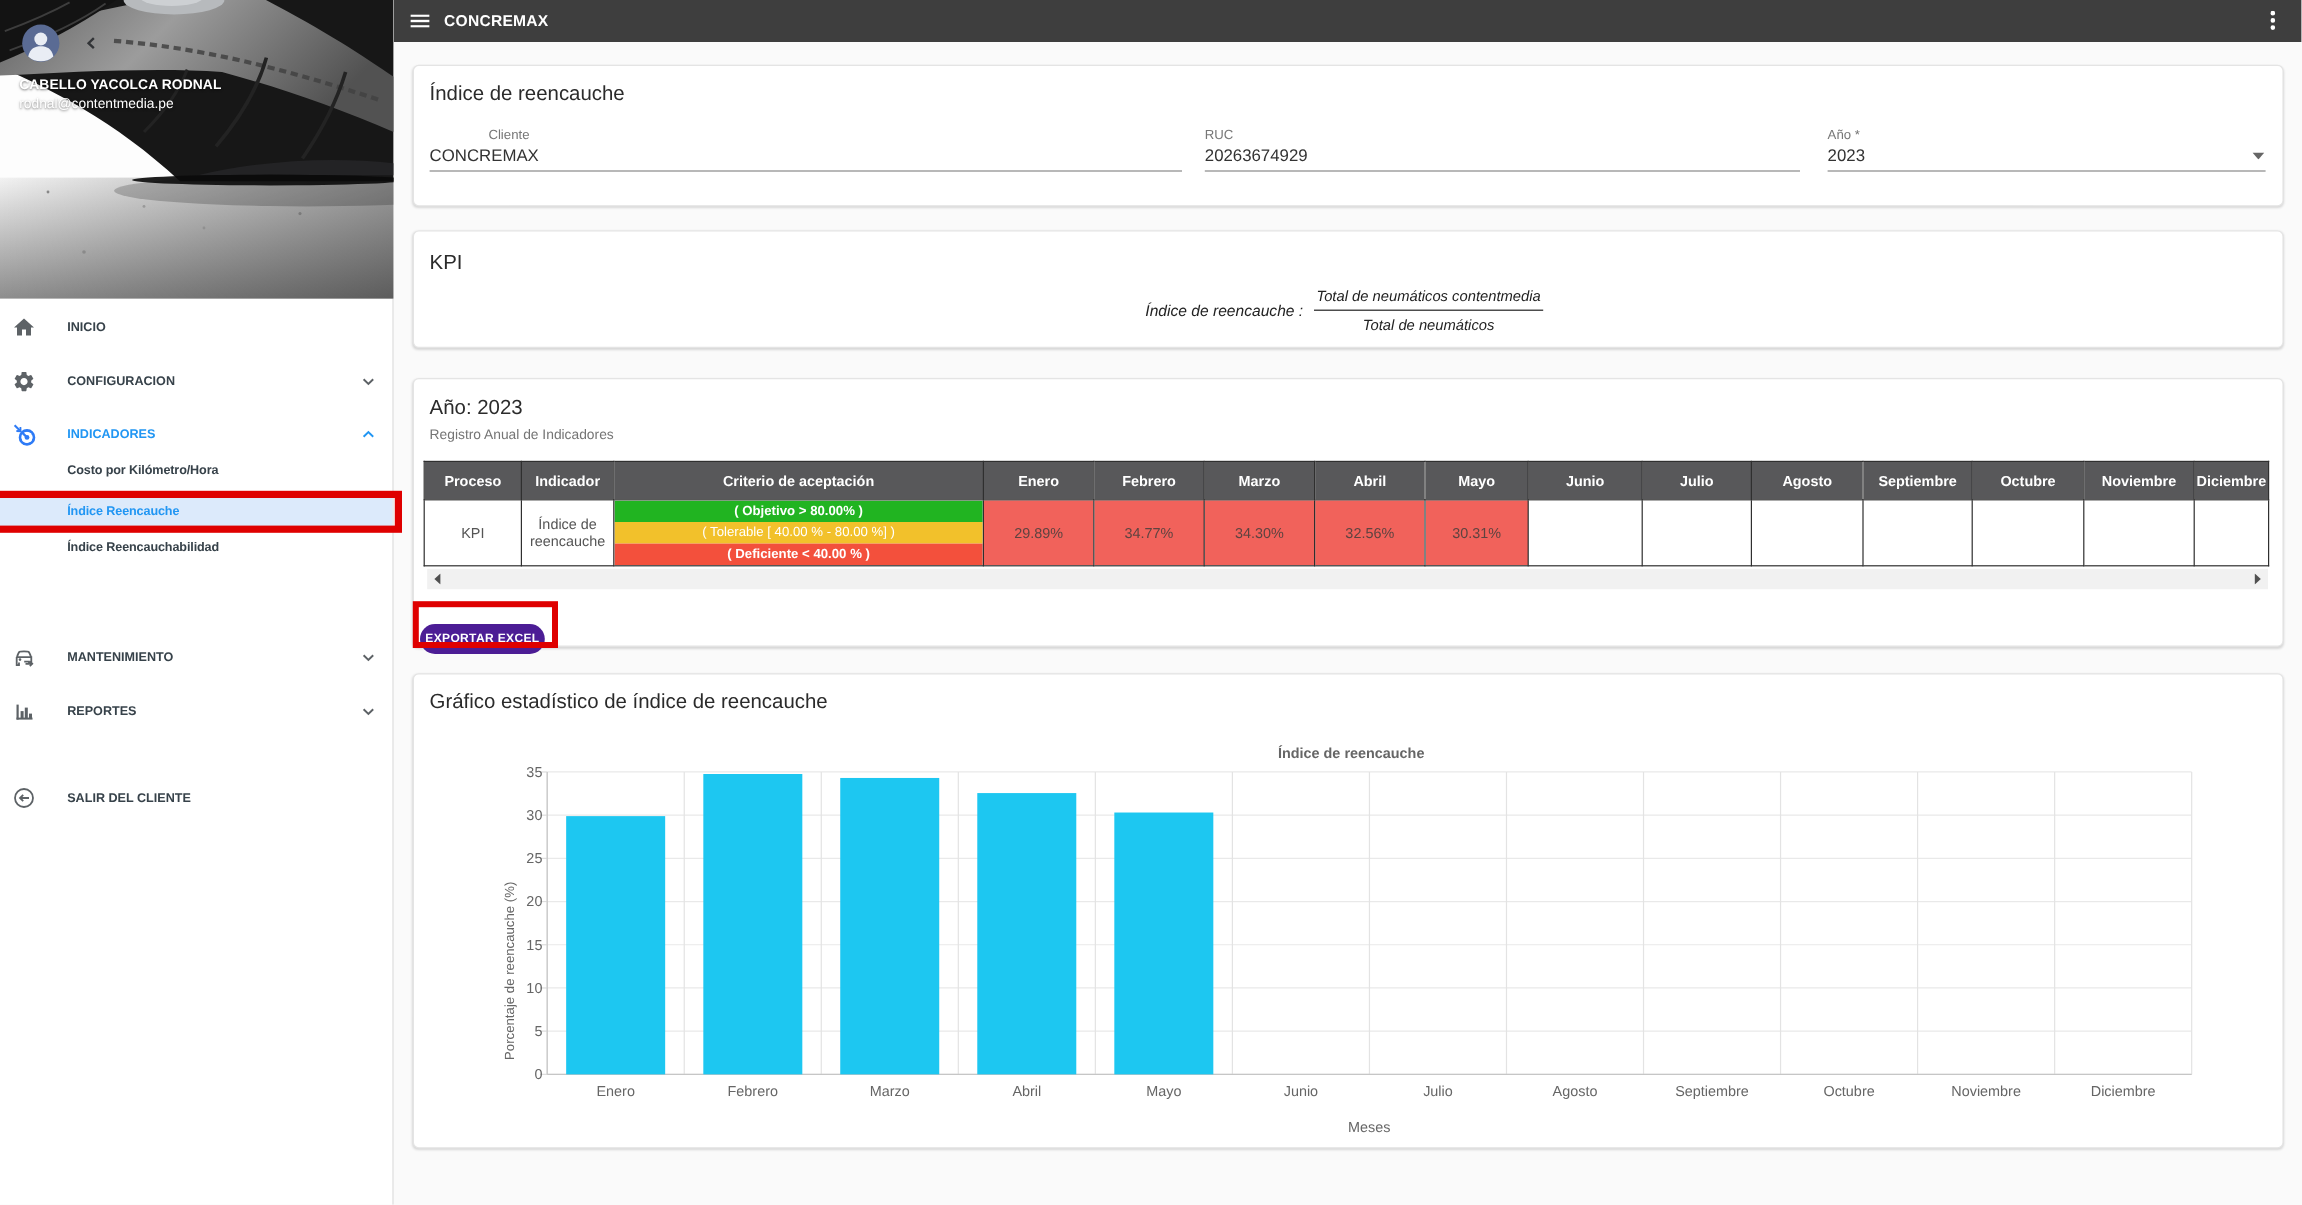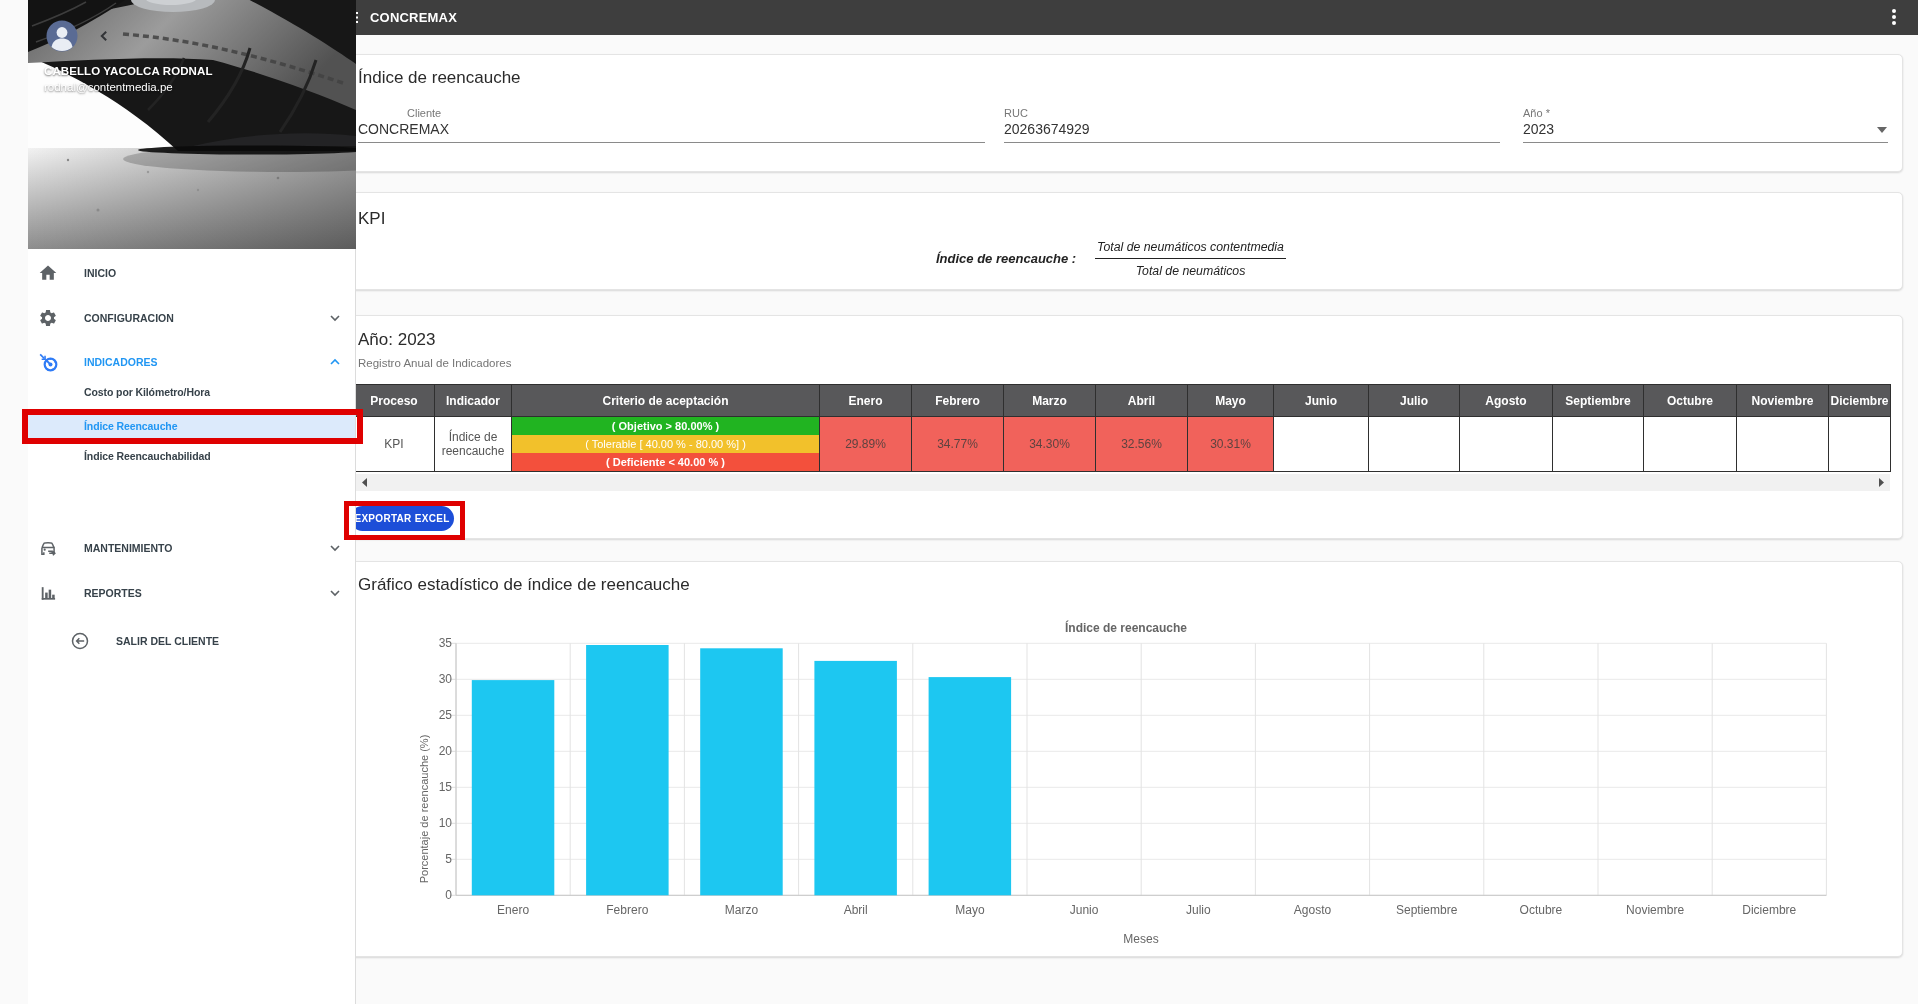--- a/index.html
+++ b/index.html
@@ -1,20 +1,20 @@
 <!DOCTYPE html>
 <html><head>
 <meta charset="utf-8">
 <style>
 * { margin:0; padding:0; box-sizing:border-box; }
 html,body { width:1918px; height:1004px; font-family:"Liberation Sans",sans-serif; background:#fafafa; overflow:hidden; position:relative; }
 .abs { position:absolute; }
 
 
-#sidebar { left:0; top:0; width:328px; height:1004px; background:#fff; border-right:1px solid #dcdcdc; z-index:5;margin-left:28px; }
+#sidebar { left:0; top:0; width:328px; height:1004px; background:#fff; border-right:1px solid #dcdcdc; z-index:5; }
 #photo { left:0; top:0; width:328px; height:249px; }
 #avname { left:16px; top:65px; width:300px; color:#fff; font-size:11.5px; font-weight:700; letter-spacing:.1px; text-shadow:0 1px 2px rgba(0,0,0,.55); }
 #avmail { left:16px; top:81px; width:300px; color:#fff; font-size:11.5px; text-shadow:0 1px 2px rgba(0,0,0,.55); }
 .mrow { position:absolute; left:0; width:327px; display:flex; align-items:center; }
 .mrow .ic { width:20px; height:20px; margin-left:10px; flex:0 0 20px; }
 .mrow .txt { margin-left:26px; font-size:10.5px; font-weight:700; color:#37424a; letter-spacing:0; }
 .mrow .chev { position:absolute; right:14px; width:12px; height:12px; }
 .sub { position:absolute; left:56px; font-size:10.5px; font-weight:700; color:#37424a; letter-spacing:-.1px; }
 #hl { left:0px; top:415px; width:327px; height:24px; background:#dceafb; }
 #redbox1 { left:-6px; top:409px; width:341px; height:35px; border:6px solid #df0000; z-index:9; }
@@ -30,33 +30,33 @@
 #card3 { top:315px; height:224px; }
 #card4 { top:561px; height:396px; }
 .ctitle { position:absolute; left:13px; color:#2b2b2b; font-size:17px; font-weight:500; letter-spacing:0; }
 
 
 .flabel { position:absolute; color:#777; font-size:11px; }
 .fvalue { position:absolute; color:#333; font-size:14px; }
 .fline  { position:absolute; border-bottom:1px solid #8a8a8a; }
 
 
-#kpilab { position:absolute; left:936px; top:251px; width:150px; font-size:13px; font-style:italic; font-weight:700; color:#222; white-space:nowrap; }
+#kpilab { position:absolute; left:936px; top:251px; width:150px; font-size:13px; font-style:italic; font-weight:400; color:#222; text-align:right; white-space:nowrap; }
 .frac { position:absolute; font-style:italic; color:#222; font-size:12.3px; text-align:center; white-space:nowrap; }
 
 
 #tbl { position:absolute; left:353px; top:384px; z-index:2; }
 table { border-collapse:collapse; table-layout:fixed; }
 td,th { border:1px solid #2f2f2f; overflow:hidden; }
 th { background:#58585a; color:#fff; font-size:12px; font-weight:700; height:32px; }
 .bcell { background:#fff; color:#555; font-size:12px; text-align:center; height:54px; }
 .crit { height:18px; font-size:11px; font-weight:700; color:#fff; text-align:center; line-height:18px; }
 .mval { background:#f1625b; color:#5e4340; font-size:12px; text-align:center; }
 #sbar { position:absolute; left:356px; top:474px; width:1534px; height:17px; background:#f1f1f1; z-index:3; }
-#btn { position:absolute; left:350px; top:506px; width:104px; height:25px; background:#1d4ed8; border-radius:13px; color:#fff; font-size:10px; font-weight:700; text-align:center; line-height:25px; letter-spacing:.3px; white-space:nowrap; z-index:2; }
+#btn { position:absolute; left:350px; top:520px; width:104px; height:25px; background:#4c1d95; border-radius:13px; color:#fff; font-size:10px; font-weight:700; text-align:center; line-height:25px; letter-spacing:.3px; white-space:nowrap; z-index:2; }
 #redbox2 { position:absolute; left:344px; top:501px; width:121px; height:39px; border:5px solid #df0000; z-index:9; }
 </style>
 </head>
 <body>
 
 <div id="sidebar" class="abs">
   <svg id="photo" class="abs" viewBox="0 0 328 249" width="328" height="249">
     <defs>
       <linearGradient id="floorg" x1="0" y1="0" x2="0" y2="1">
         <stop offset="0" stop-color="#f2f2f2"></stop>
@@ -163,21 +163,21 @@
       <rect x="4.5" y="18" width="16" height="2"></rect>
       <rect x="8.6" y="11.5" width="3" height="7"></rect>
       <rect x="12.8" y="8" width="3" height="10.5"></rect>
       <rect x="17" y="14" width="3" height="4.5"></rect>
     </svg>
     <div class="txt">REPORTES</div>
     <svg class="chev" viewBox="0 0 12 12">
         <path d="M2,4 L6,8 L10,4" stroke="#5d6266" stroke-width="1.6" fill="none"></path>
       </svg>
   </div>
-  <div class="mrow" style="top:620px;height:41px;padding-left:32px;">
+  <div class="mrow" style="top:644px;height:41px;">
     <svg class="ic" viewBox="0 0 24 24">
       <circle cx="12" cy="12" r="9" stroke="#5d6266" stroke-width="1.8" fill="none"></circle>
       <path d="M17,12 H8 M11.2,8.8 L8,12 L11.2,15.2" stroke="#5d6266" stroke-width="1.8" fill="none"></path>
     </svg>
     <div class="txt">SALIR DEL CLIENTE</div>
   </div>
 </div>
 
 <div id="topbar" class="abs">
   <svg class="abs" style="left:14px;top:12px" width="16" height="11" viewBox="0 0 16 11">

